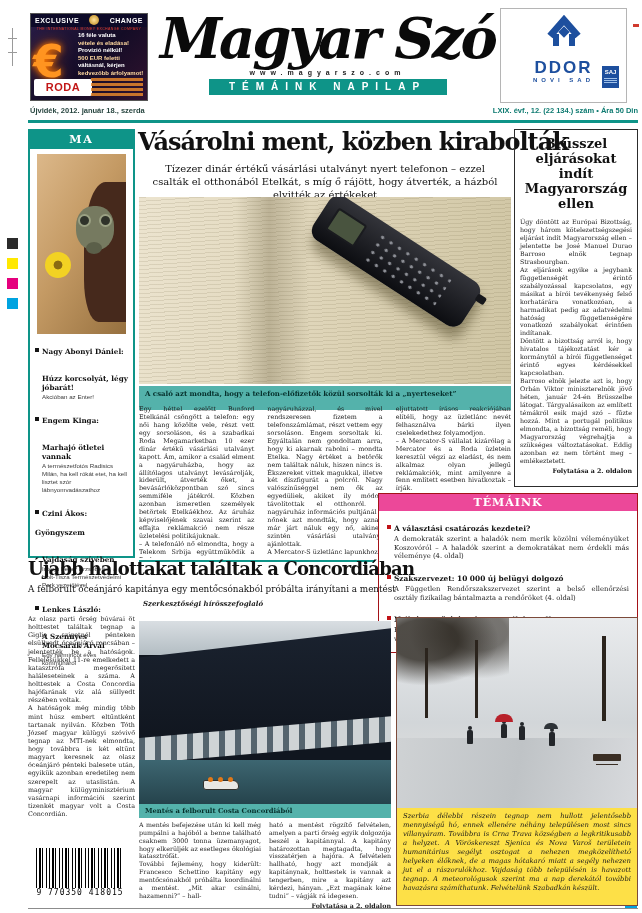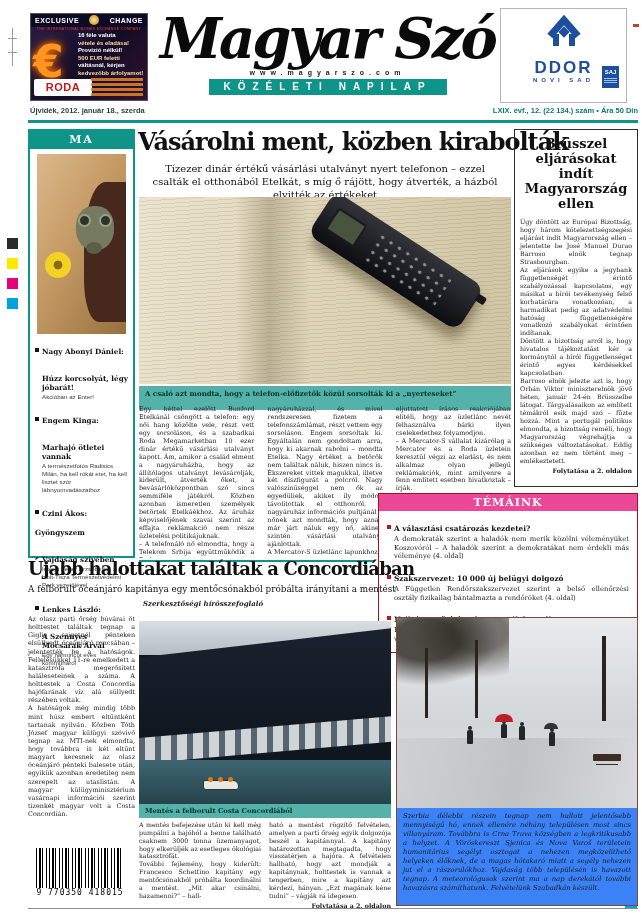--- a/index.html
+++ b/index.html
@@ -113,21 +113,21 @@
   .cc-deck { position:absolute; inset:0; clip-path:polygon(0 64%,100% 52%,100% 66%,0 78%);
     background:repeating-linear-gradient(90deg,#55646e 0 6px,#cfd4d6 6px 16px); }
   .cc-sea { position:absolute; left:0; right:0; bottom:0; height:24%; background:linear-gradient(#3d6671,#25434c); }
   .cc-boat { position:absolute; left:64px; bottom:14px; width:36px; height:10px; background:#e8e8e4; border:1px solid #32322e; border-radius:2px 6px 3px 3px; }
   .cc-boat b { position:absolute; top:-4px; width:5px; height:5px; border-radius:50%; background:#e07818; }
   .cc-cap { left:139px; top:804px; width:252px; height:14px; line-height:14px; font-size:6.8px; }
   .cc-cols { left:139px; top:821px; width:252px; height:88px; display:flex; gap:8px; overflow:hidden; }
   .cc-col { flex:1; font-size:6.3px; line-height:1.25; color:#1c1c1c; }
 
   
-  .snowbox { left:396px; top:617px; width:242px; height:289px; border:1px solid #7c4a3a; background:#3b82f6; overflow:hidden; }
+  .snowbox { left:396px; top:617px; width:242px; height:289px; border:1px solid #7c4a3a; background:#fde047; overflow:hidden; }
   .snowphoto { position:relative; width:100%; height:190px; overflow:hidden;
     background:linear-gradient(#e9ebed 0%,#d2d6d9 55%,#e7e4df 100%); }
   .trees { position:absolute; left:-8px; top:-6px; width:120px; height:80px;
     background:radial-gradient(ellipse at 30% 35%, rgba(42,37,30,.8) 0 28%, transparent 62%),
                radial-gradient(ellipse at 75% 25%, rgba(42,37,30,.6) 0 22%, transparent 55%); }
   .trunk { position:absolute; width:3px; background:#2b241d; }
   .path { position:absolute; left:0; bottom:0; width:100%; height:70px;
     background:linear-gradient(100deg, #cfd2d4 0%, #bfc3c6 50%, #d8dadd 100%); }
   .fig { position:absolute; width:6px; height:14px; background:#23262a; border-radius:2px 2px 1px 1px; }
   .fig:before { content:""; position:absolute; left:1px; top:-4px; width:4px; height:4px; border-radius:50%; background:#23262a; }
@@ -179,21 +179,21 @@
   <div class="roda-box">RODA</div>
   <div class="addr" style="bottom:19px;"></div>
   <div class="addr" style="bottom:14px;"></div>
   <div class="addr" style="bottom:9px;"></div>
   <div class="addr" style="bottom:4px;"></div>
 </div>
 
 <div class="abs logo-wrap">
   <div class="logo-title">Magyar Szó</div>
   <div class="logo-web">www.magyarszo.com</div>
-  <div class="tagline">KÖZÉLETI NAPILAP</div>
+  <div class="tagline">TÉMÁINK NAPILAP</div>
 </div>
 
 <div class="abs ad-right">
   <svg width="44" height="42" viewBox="0 0 44 42">
     <g fill="none" stroke="#1d4f9e" stroke-width="7">
       <path d="M8 24 L22 8 L36 24"></path>
       <path d="M14 22 L14 34 M30 22 L30 34" stroke-width="6"></path>
     </g>
     <rect x="18" y="16" width="8" height="8" fill="#1d4f9e" transform="rotate(45 22 20)"></rect>
   </svg>

